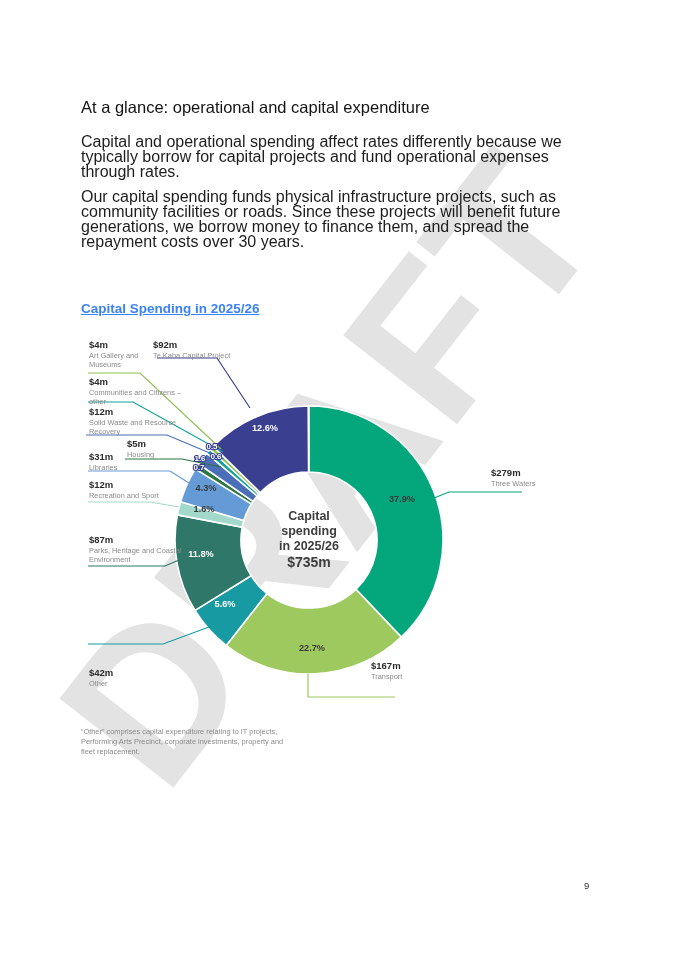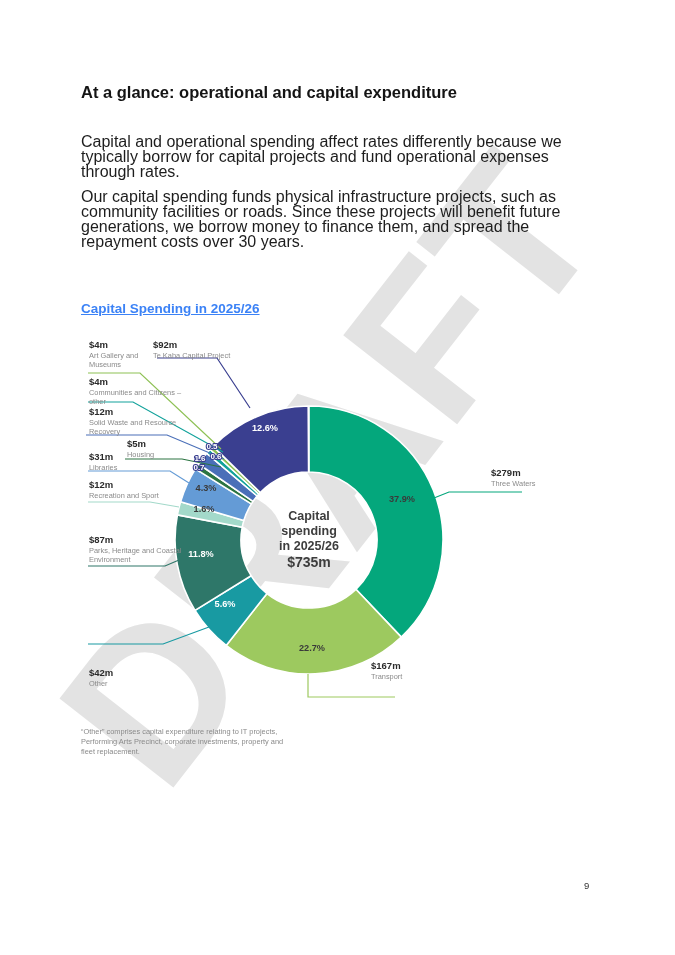--- a/index.html
+++ b/index.html
@@ -7,22 +7,22 @@
     position:relative; width:675px; height:955px; background:#fff; overflow:hidden;
     font-family:"Liberation Sans","DejaVu Sans",sans-serif; color:#1f1f1f;
   }
   .watermark {
     position:absolute; left:-70px; top:365px; width:800px; height:210px;
     font-size:210px; line-height:210px; font-weight:bold; color:#e3e3e3;
     text-align:center; transform:rotate(-52deg); transform-origin:center;
     z-index:0; letter-spacing:2px; user-select:none;
   }
   h1.title {
-    position:absolute; left:81px; top:83px; margin:0; z-index:2;
-    font-size:16.5px; font-weight:700; color:#141414;
+    position:absolute; left:81px; top:98px; margin:0; z-index:2;
+    font-size:16.5px; font-weight:400; color:#141414;
   }
   .body-text { position:absolute; left:81px; top:134px; width:490px; z-index:2;
     font-size:16px; line-height:15px; color:#1d1d1d; }
   .body-text p { margin:0 0 10px 0; }
   h2.section {
     position:absolute; left:81px; top:301px; margin:0; z-index:2;
     font-size:13.5px; font-weight:700; color:#3b82f6; text-decoration:underline;
   }
   .chart { position:absolute; left:75px; top:330px; width:560px; height:400px; z-index:1; }
   .chart svg { position:absolute; left:0; top:0; overflow:visible; }

